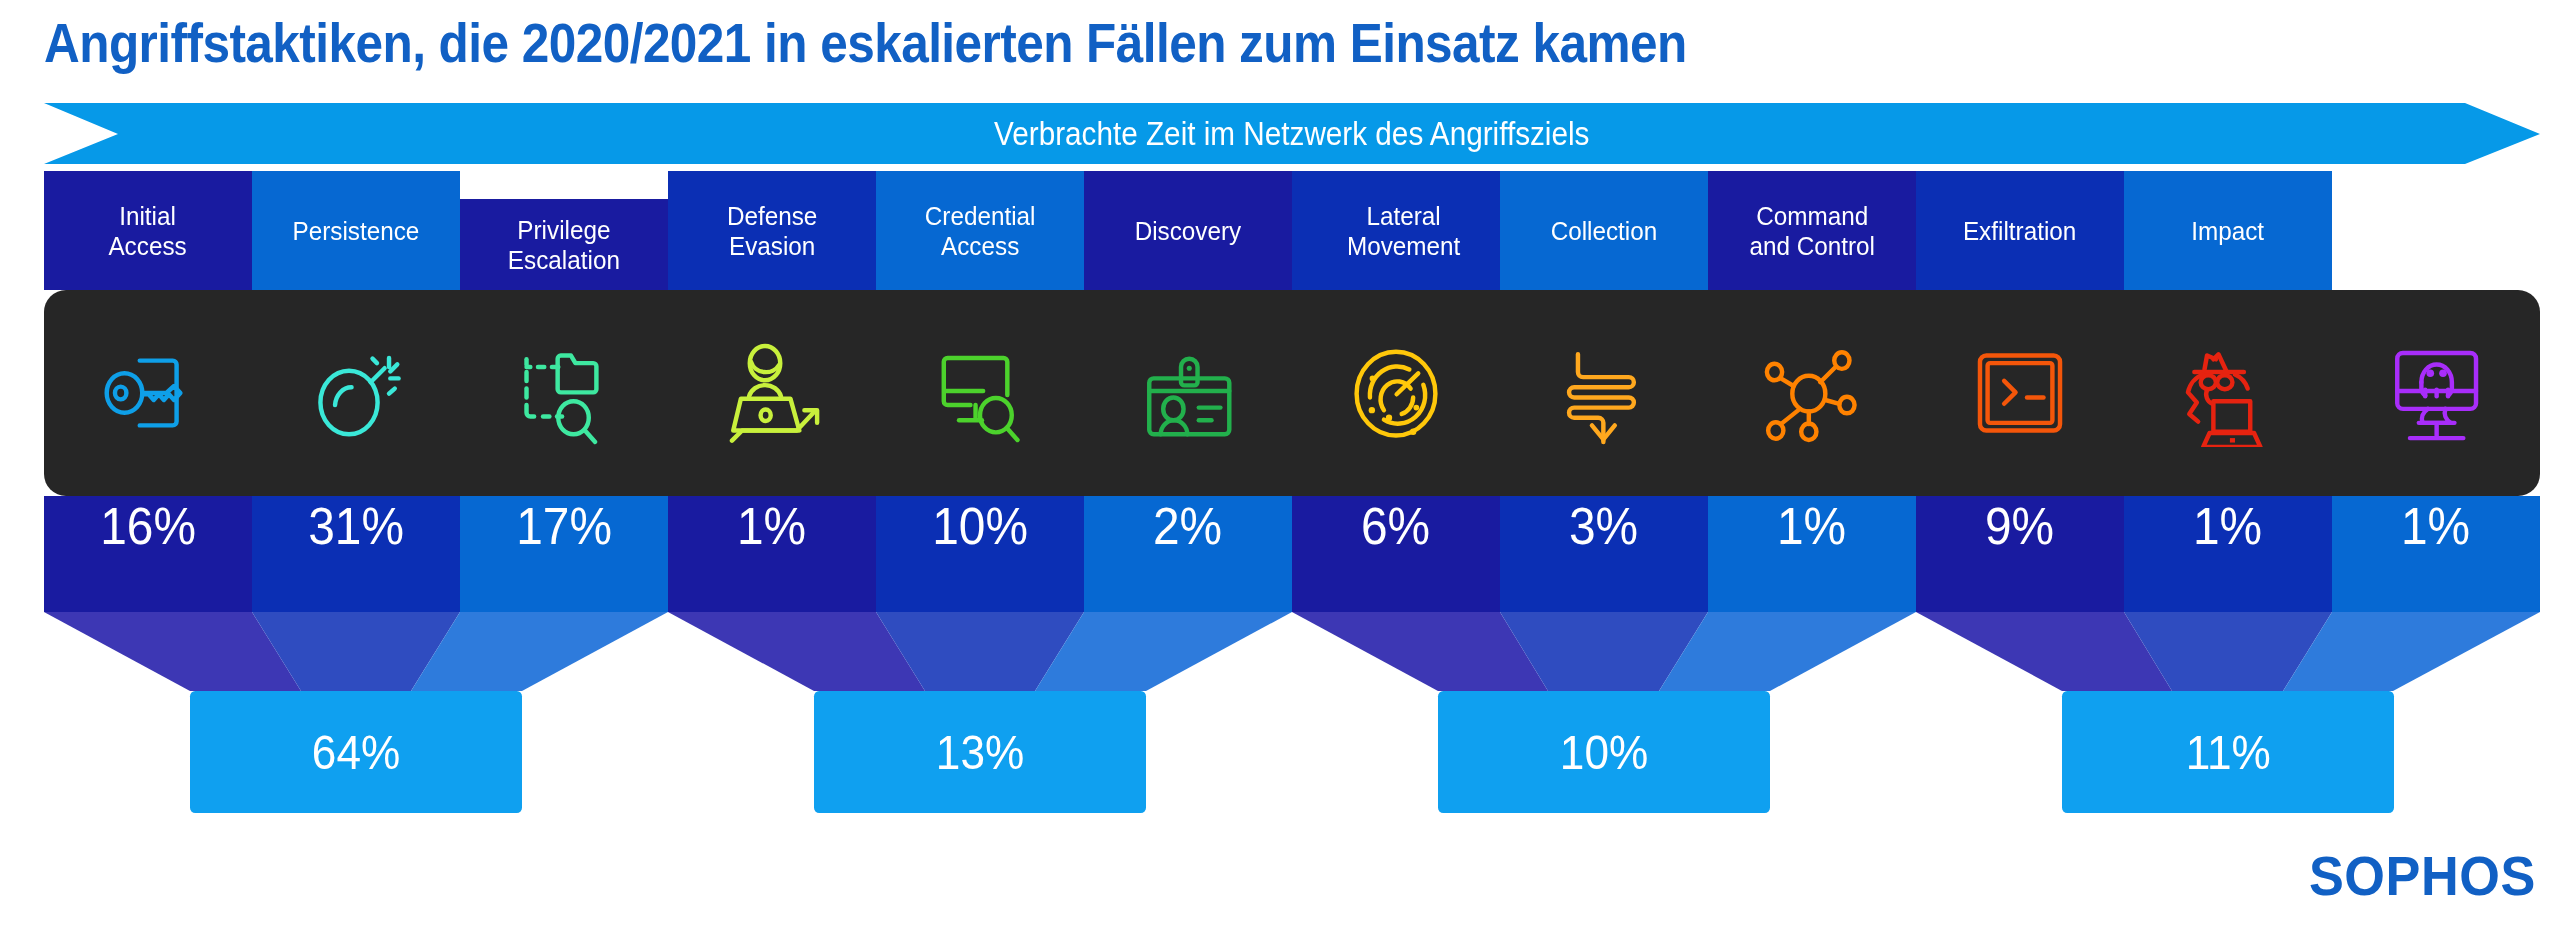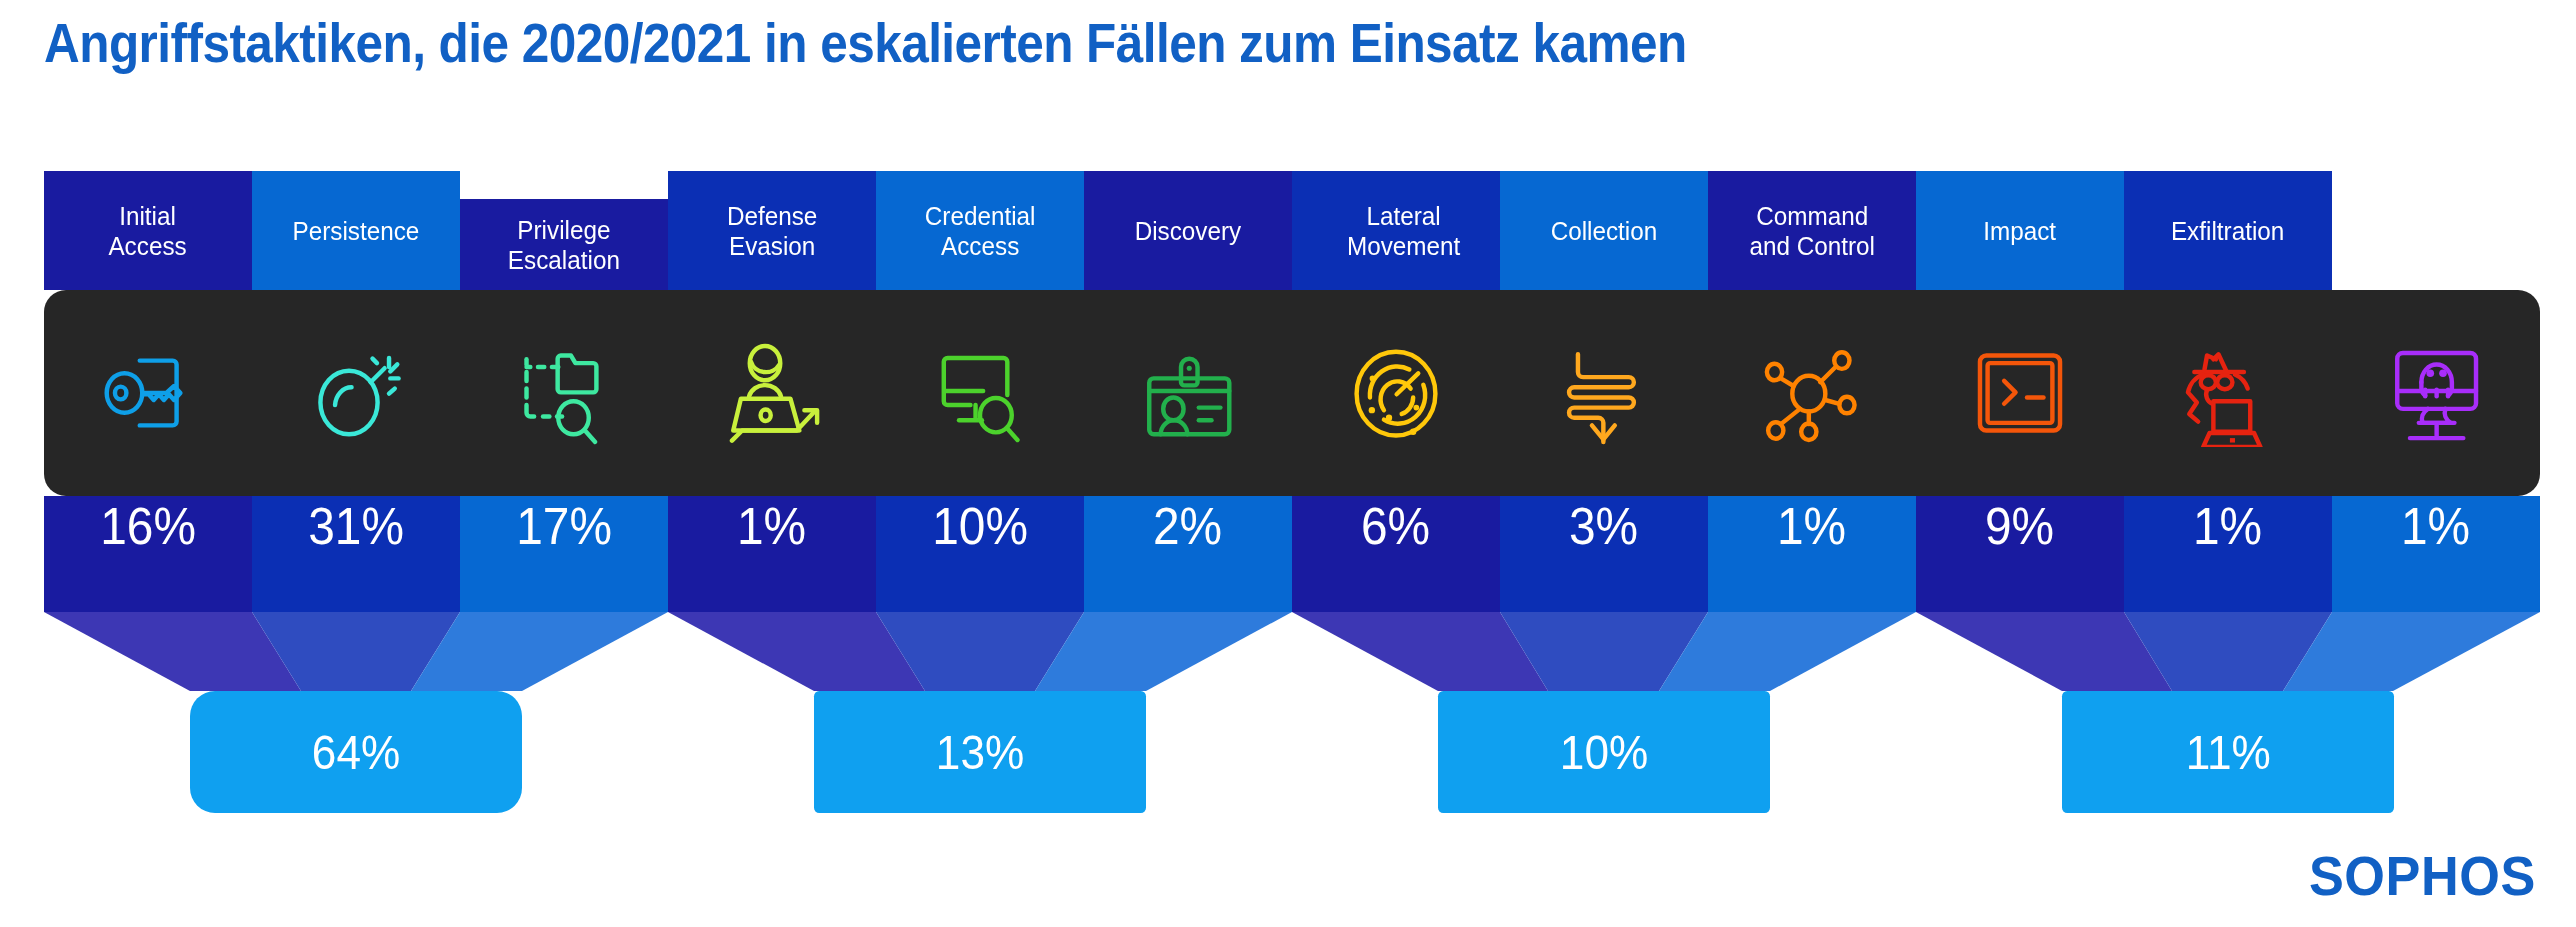--- a/index.html
+++ b/index.html
@@ -83,20 +83,23 @@
     letter-spacing:0.6px;transform:scaleX(0.95);transform-origin:right bottom;
   }
 </style>
 </head>
 <body>
 
 <div class="page">
 
   <div class="title">Angriffstaktiken, die 2020/2021 in eskalierten Fällen zum Einsatz kamen</div>
 
+  <div class="banner">
+    <div class="banner-text">Verbrachte Zeit im Netzwerk des Angriffsziels</div>
+  </div>
 
   <div class="matrix">
     <div class="row hdr-row" id="hdr-row">
         <div class="hdr-cell" style="width: 208px; background: rgb(25, 27, 160);">
           <span>Initial<br>Access</span>
         </div>
         <div class="hdr-cell" style="width: 208px; background: rgb(6, 104, 210);">
           <span>Persistence</span>
         </div>
         <div class="hdr-cell" style="width: 208px; background: rgb(25, 27, 160); margin-top: 28px;">
@@ -113,25 +116,25 @@
         </div>
         <div class="hdr-cell" style="width: 208px; background: rgb(11, 47, 180); padding-left: 20px;">
           <span>Lateral<br>Movement</span>
         </div>
         <div class="hdr-cell" style="width: 208px; background: rgb(6, 104, 210);">
           <span>Collection</span>
         </div>
         <div class="hdr-cell" style="width: 208px; background: rgb(25, 27, 160);">
           <span>Command<br>and Control</span>
         </div>
+        <div class="hdr-cell" style="width: 208px; background: rgb(11, 47, 180);">
+          <span>Exfiltration</span>
+        </div>
         <div class="hdr-cell" style="width: 208px; background: rgb(6, 104, 210);">
           <span>Impact</span>
-        </div>
-        <div class="hdr-cell" style="width: 208px; background: rgb(11, 47, 180);">
-          <span>Exfiltration</span>
         </div>
       </div>
     <div class="row icon-row" id="icon-row">
         <div class="icon-cell" style="width: 208px; color: rgb(14, 159, 232);">
           <svg viewBox="0 0 170 170" width="108" height="108">
             <g fill="none" stroke="currentColor" stroke-width="7" stroke-linecap="round" stroke-linejoin="round">
      <path d="M72 34 h52 a6 6 0 0 1 6 6 v90 a6 6 0 0 1 -6 6 h-52"></path>
      <ellipse cx="48" cy="85" rx="28" ry="31"></ellipse>
      <ellipse cx="42" cy="85" rx="9" ry="10"></ellipse>
      <path d="M76 85 h38 l12 -11 10 11 -10 11 -8 -9 -8 9 -8 -9 -8 9 -8 -9 -10 0"></path>
@@ -371,21 +374,21 @@
         <div class="funnel-cell" style="position: absolute; left: 0px; top: 0px; width: 2496px; height: 79px;">
           <div class="funnel-shape" style="background: rgb(47, 76, 192); clip-path: polygon(2080px 0px, 2288px 0px, 2239px 79px, 2128px 79px);"></div>
         </div>
         <div class="funnel-cell" style="position: absolute; left: 0px; top: 0px; width: 2496px; height: 79px;">
           <div class="funnel-shape" style="background: rgb(46, 123, 220); clip-path: polygon(2288px 0px, 2496px 0px, 2349px 79px, 2239px 79px);"></div>
         </div>
       </div>
   </div>
 
   <div class="groups" id="groups">
-      <div class="group-box" style="left: 146px; width: 332px; background: rgb(15, 160, 240); border-radius: 25px;">
+      <div class="group-box" style="left: 146px; width: 332px; background: rgb(15, 160, 240);">
         <span>64%</span>
       </div>
       <div class="group-box" style="left: 770px; width: 332px; background: rgb(15, 160, 240);">
         <span>13%</span>
       </div>
       <div class="group-box" style="left: 1394px; width: 332px; background: rgb(15, 160, 240);">
         <span>10%</span>
       </div>
       <div class="group-box" style="left: 2018px; width: 332px; background: rgb(15, 160, 240);">
         <span>11%</span>

